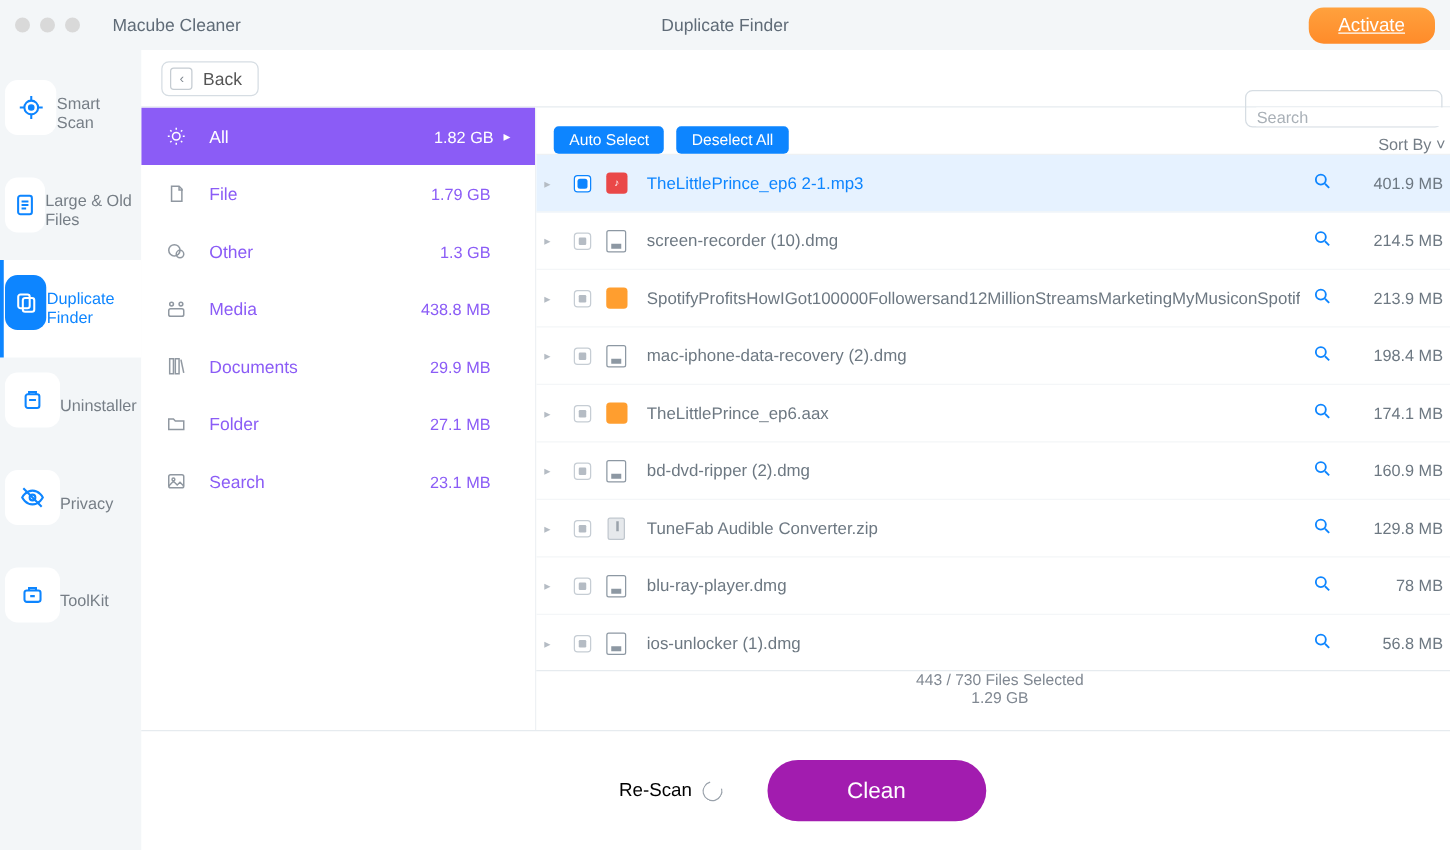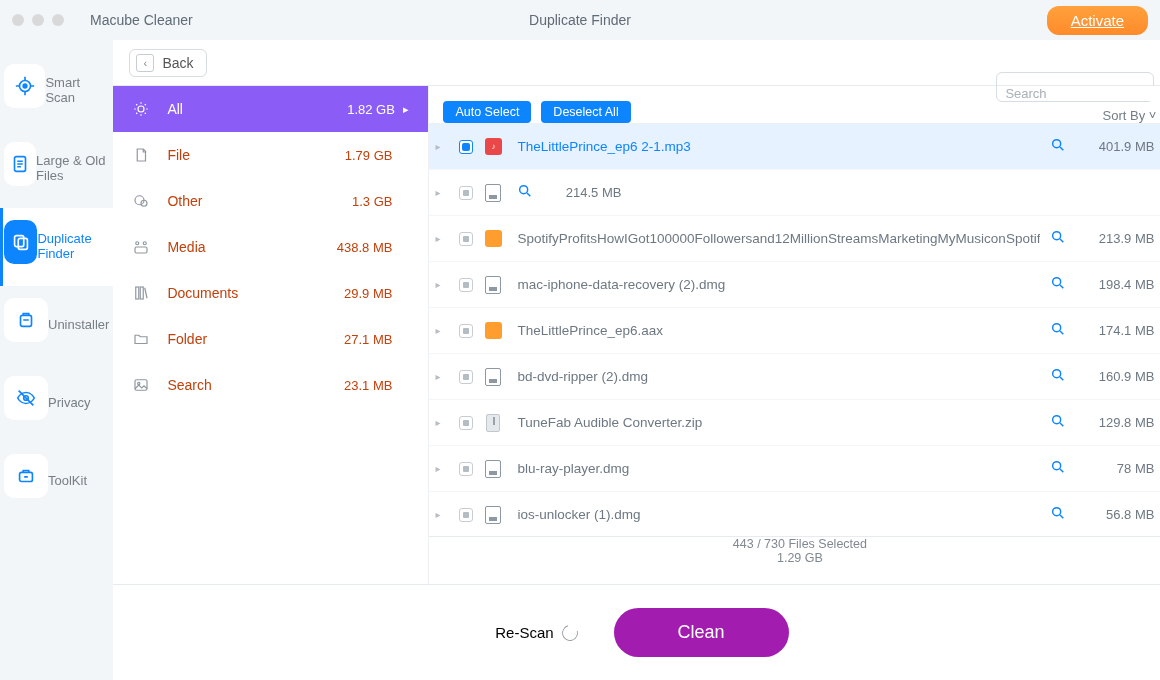--- a/index.html
+++ b/index.html
@@ -27,21 +27,21 @@
     .topbar { height: 46px; border-bottom: 1px solid #e6ebef; display: flex; align-items: center; padding: 0 16px; gap: 12px; }
     .back-btn { display: flex; align-items: center; gap: 8px; border: 1px solid #d6dde3; border-radius: 6px; padding: 4px 12px 4px 6px; font-size: 14px; color: #555; background: #fff; cursor: pointer; }
     .back-arrow { width: 18px; height: 18px; border: 1px solid #c5ccd2; border-radius: 3px; display: flex; align-items: center; justify-content: center; font-size: 11px; color: #808890; }
     .search-box { margin-left: auto; width: 158px; height: 30px; border: 1px solid #d6dde3; border-radius: 6px; display: flex; align-items: flex-end; padding: 0 8px; margin-top: 48px; }
     .search-box input { border: none; outline: none; flex: 1; font-size: 13px; color: #555; }
     .search-box input::placeholder { color: #a9b0b7; }
 
     .cols { flex: 1; display: flex; overflow: hidden; }
 
     .catcol { width: 316px; background: #fff; border-right: 1px solid #eef1f4; }
-    .catrow { height: 46px; display: flex; align-items: center; padding: 0 20px 0 14px; font-size: 14px; color: #c2410c; cursor: pointer; }
+    .catrow { height: 46px; display: flex; align-items: center; padding: 0 20px 0 14px; font-size: 14px; color: #8b5cf6; cursor: pointer; }
     .catrow .cicon { width: 28px; display: flex; justify-content: center; margin-right: 12px; color: #9098a1; }
     .catrow .csize { margin-left: auto; font-size: 13px; }
     .catrow.active { background: #8b5cf6; color: #fff; }
     .catrow.active .cicon { color: #fff; }
     .catrow.active::after { content: "▸"; margin-left: 8px; font-size: 11px; color: #fff; }
     .catrow:not(.active)::after { content: ""; margin-left: 8px; width: 8px; }
 
     .filecol { flex: 1; display: flex; flex-direction: column; position: relative; }
     .fheader { height: 38px; display: flex; align-items: flex-end; padding: 0 14px; gap: 10px; border-bottom: 1px solid #eef1f4; }
     .pill { background: #0d85ff; color: #fff; border: none; font-size: 12.5px; padding: 4px 12px; border-radius: 4px; cursor: pointer; }
@@ -259,20 +259,21 @@
                   <path d="M20 20l-5-5"></path>
                 </svg></span>
     <span class="fsize">401.9 MB</span>
             </div>
             <div class="frow">
               <span class="fcaret">▸</span>
     <span class="fcheck square"></span>
     <span class="ficon">
                 <div class="icon-dmg"></div>
               </span>
+    <span class="fname">screen-recorder (10).dmg</span>
     <span class="fmag"><svg width="16" height="16" viewBox="0 0 24 24" fill="none" stroke="currentColor" stroke-width="2.2">
                   <circle cx="10" cy="10" r="6"></circle>
                   <path d="M20 20l-5-5"></path>
                 </svg></span>
     <span class="fsize">214.5 MB</span>
             </div>
             <div class="frow">
               <span class="fcaret">▸</span>
     <span class="fcheck square"></span>
     <span class="ficon">

